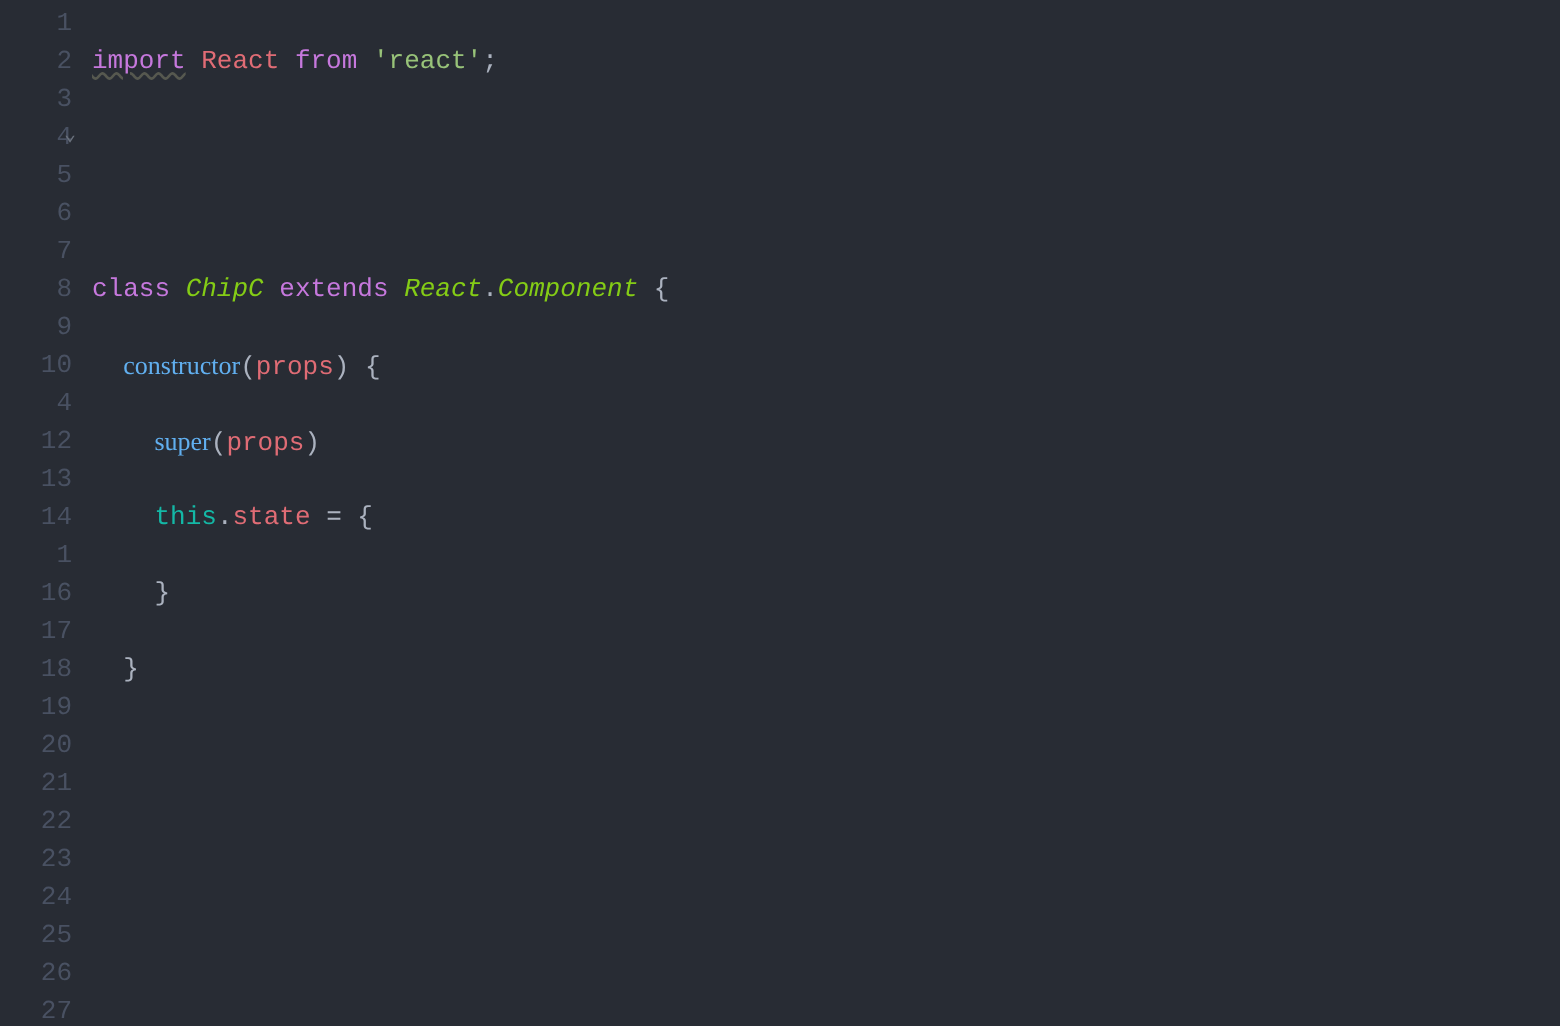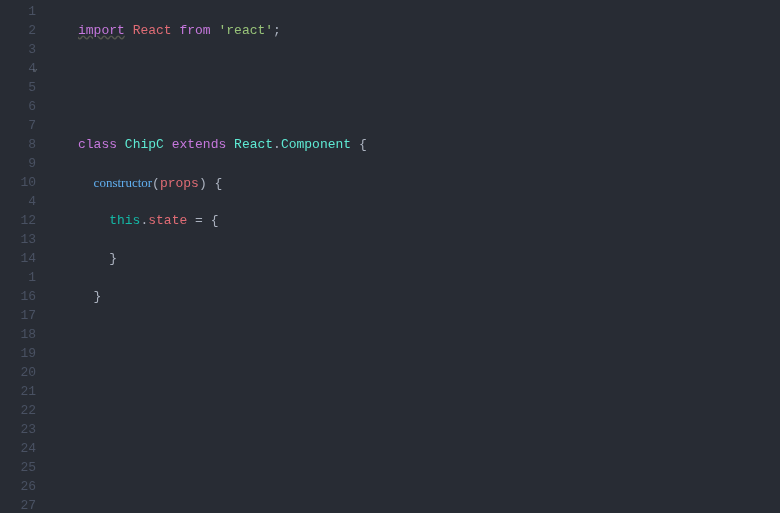--- a/index.html
+++ b/index.html
@@ -33,27 +33,26 @@
     left: 32px;
     color: #6b727d;
     font-size: 10px;
     cursor: pointer;
   }
   .code {
     flex: 1;
     padding-top: 2px;
     padding-left: 4px;
     white-space: pre;
-    margin-left: 32px;
   }
   .line {
     height: 19px;
   }
   .k   { color: #c678dd; }   
-  .cls { color: #5eead4; }   
+  .cls { color: #84cc16; font-style: italic; }   
   .fn  { color: #61afef; font-family: Liberation Serif, serif; }   
   .var { color: #e06c75; }   
   .thi { color: #14b8a6; }   
   .str { color: #98c379; }   
   .num { color: #d19a66; }   
   .pun { color: #abb2bf; }   
   .wavy{
     text-decoration-line: underline;
     text-decoration-style: wavy;
     text-decoration-color: #56584f;
@@ -92,20 +91,21 @@
   <div class="ln">26</div>
   <div class="ln">27</div>
 </div>
 
 <div class="code">
 <div class="line"><span class="k wavy">import</span> <span class="var">React</span> <span class="k">from</span> <span class="str">'react'</span><span class="pun">;</span></div>
 <div class="line"></div>
 <div class="line"></div>
 <div class="line"><span class="k">class</span> <span class="cls">ChipC</span> <span class="k">extends</span> <span class="cls">React</span><span class="pun">.</span><span class="cls">Component</span><span class="pun"> {</span></div>
 <div class="line">  <span class="fn">constructor</span><span class="pun">(</span><span class="var">props</span><span class="pun">) {</span></div>
+<div class="line">    <span class="fn">super</span><span class="pun">(</span><span class="var">props</span><span class="pun">)</span></div>
 <div class="line">    <span class="thi">this</span><span class="pun">.</span><span class="var">state</span><span class="pun"> = </span><span class="pun">{</span></div>
 <div class="line">    <span class="pun">}</span></div>
 <div class="line">  <span class="pun">}</span></div>
 <div class="line"></div>
 <div class="line"></div>
 <div class="line"></div>
 
 
 
 

